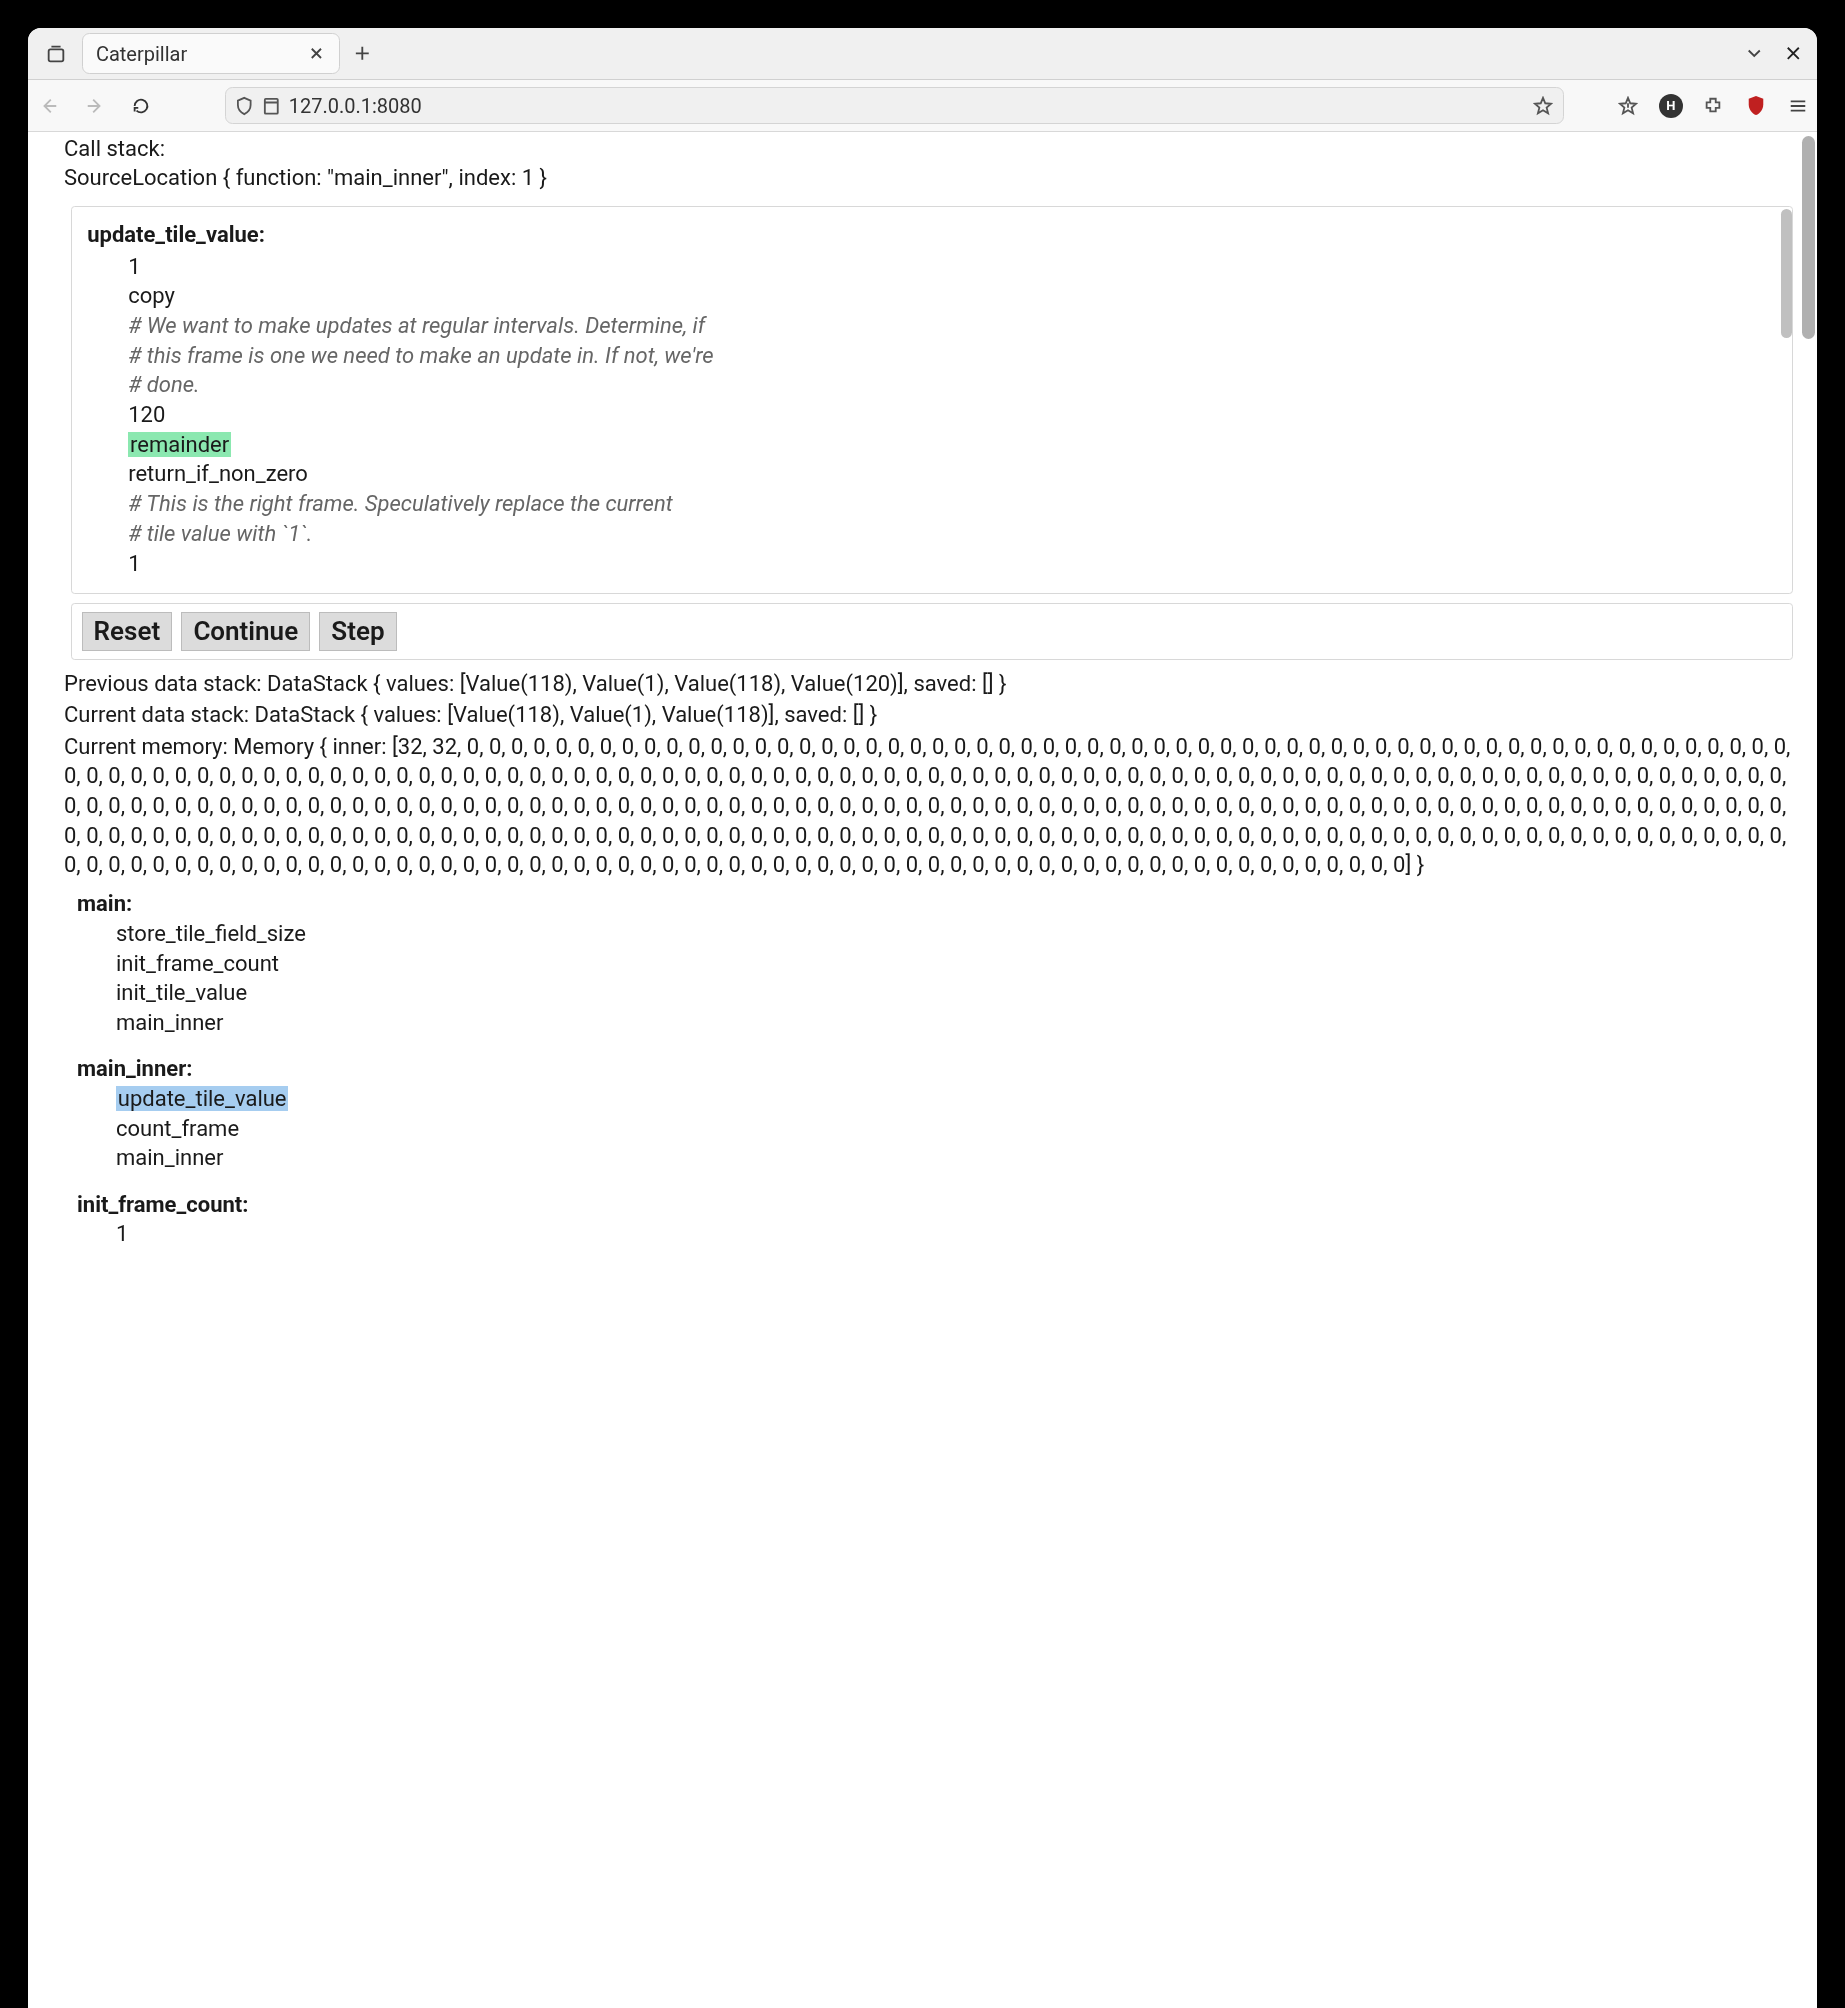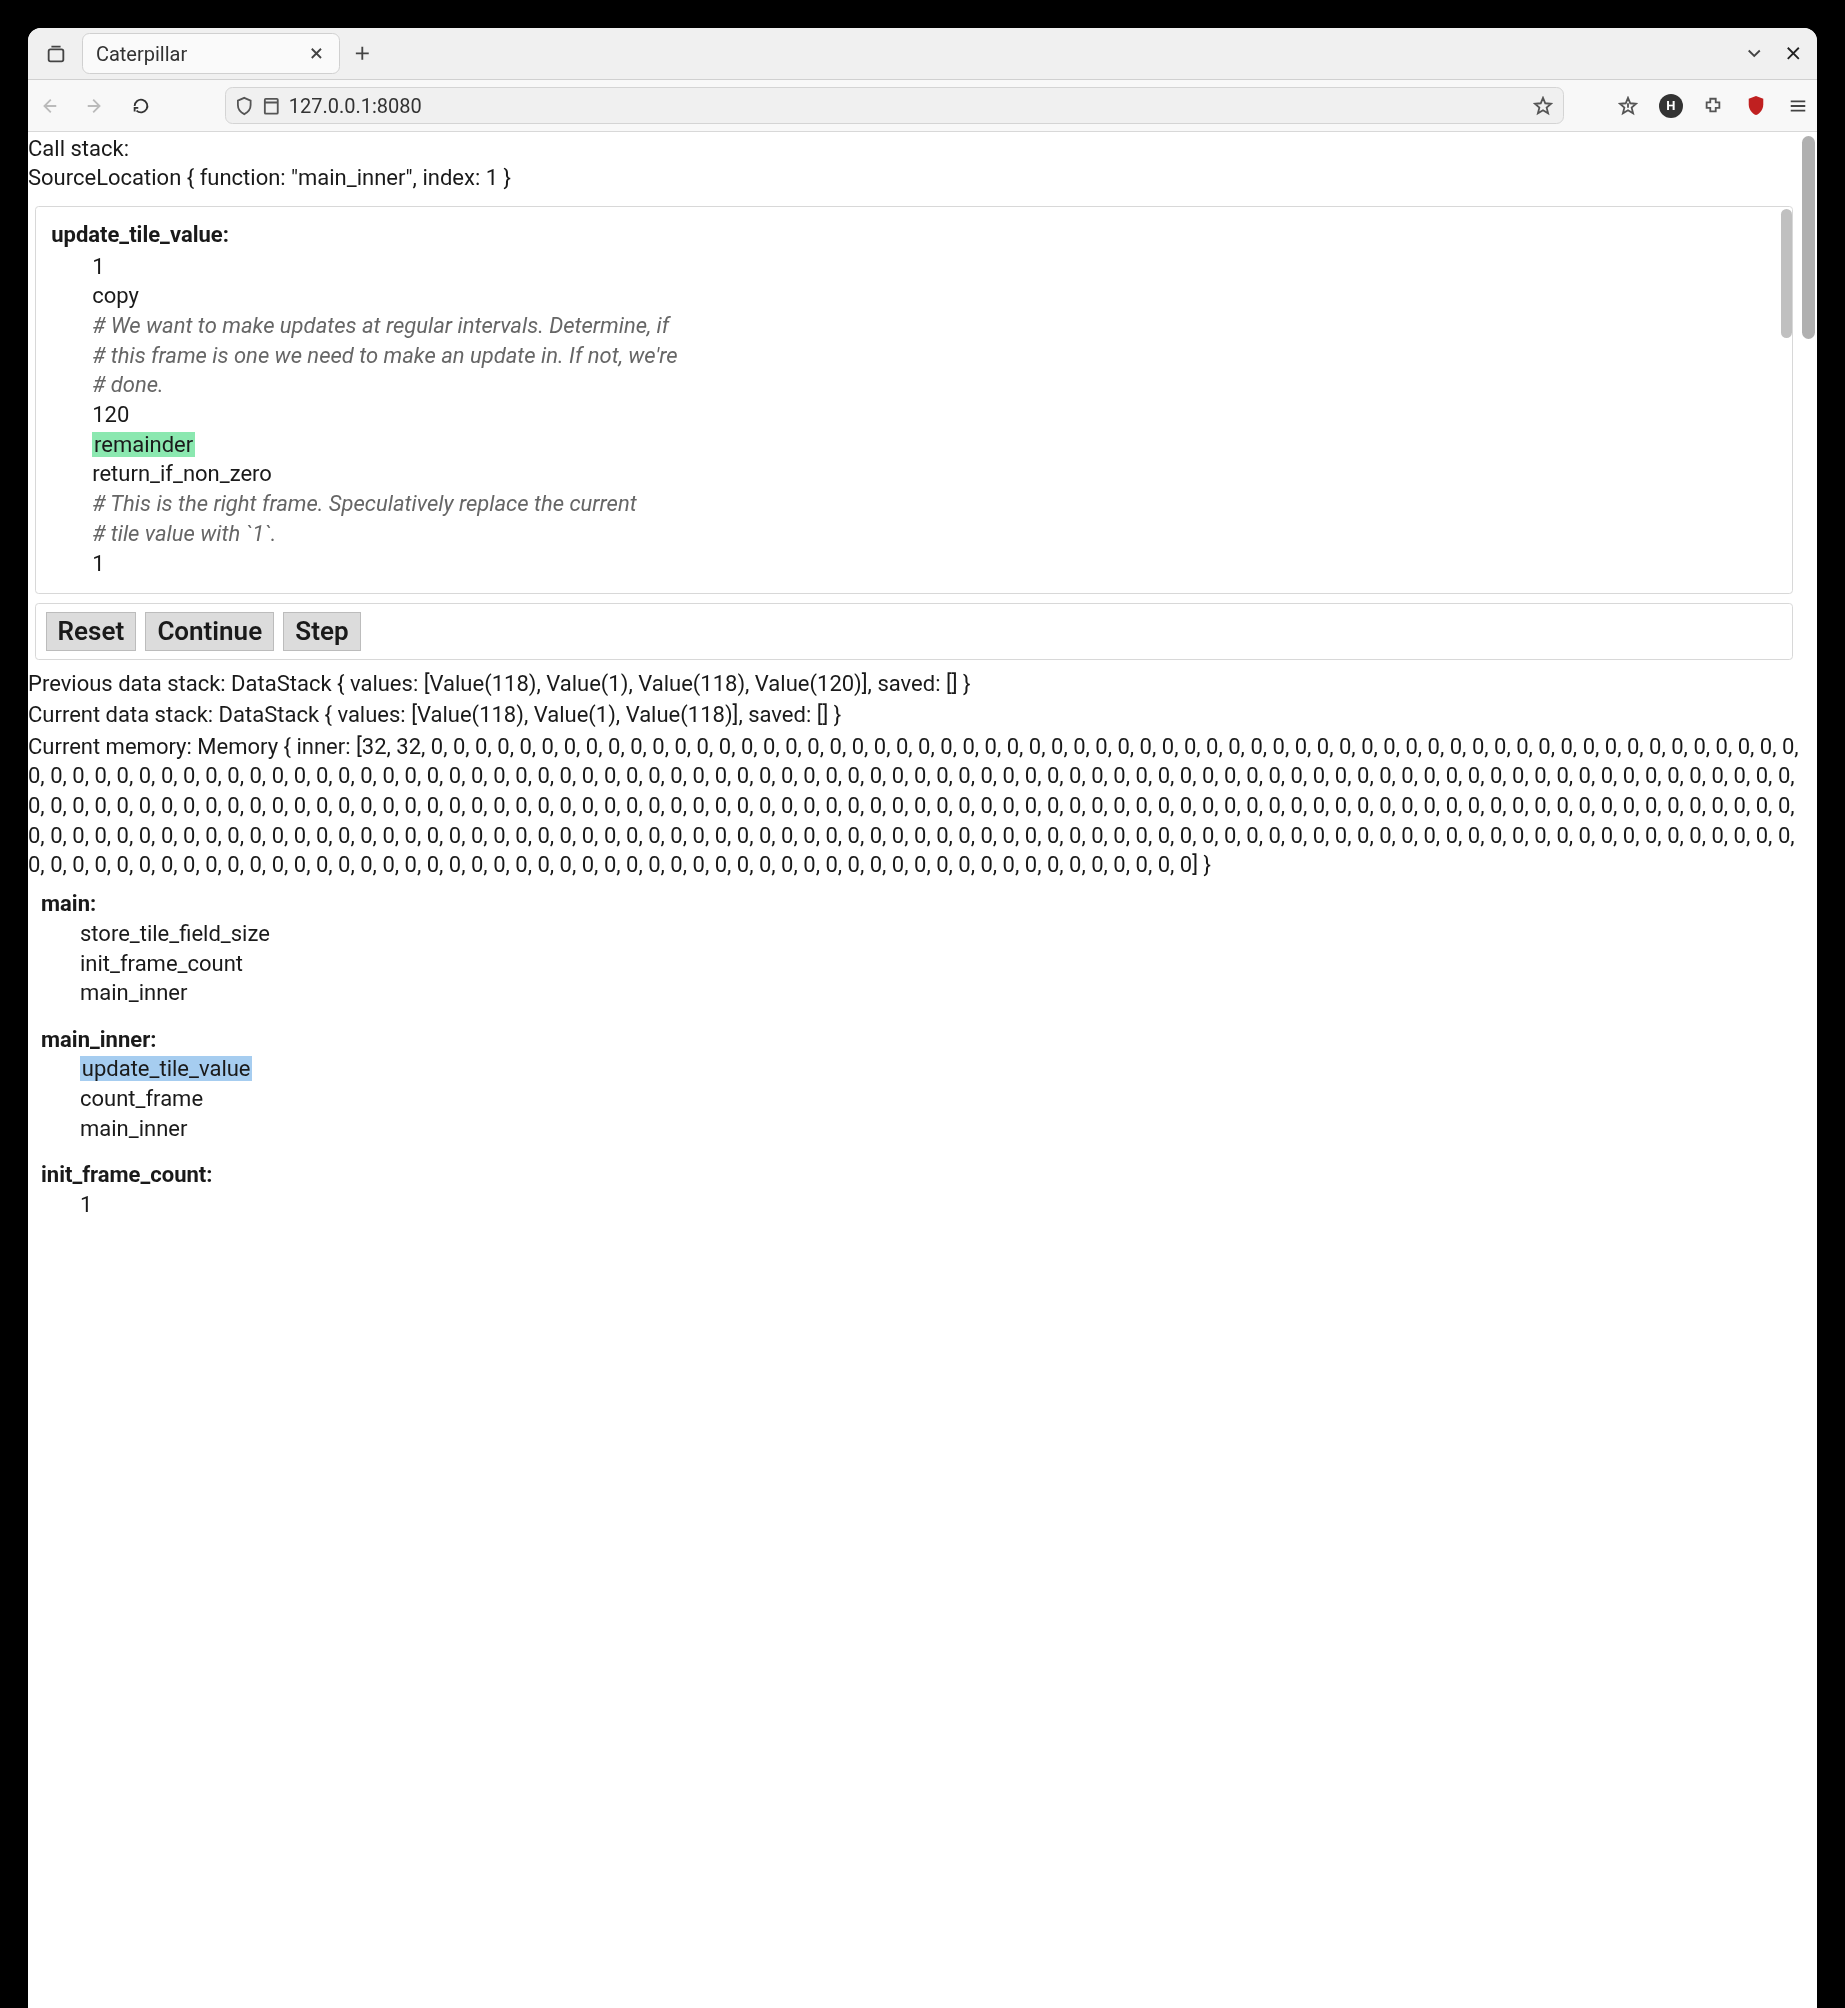--- a/index.html
+++ b/index.html
@@ -108,20 +108,21 @@
     display:flex; align-items:center; justify-content:center;
   }
   .shield-red { color: #c02020; }
 
   
   .viewport {
     flex: 1;
     position: relative;
     background: #fff;
     overflow: hidden;
+    margin-left: 36px;
   }
   .page-content {
     position: absolute;
     top: 0; left: 0; right: 16.6px; bottom: 0;
     overflow: hidden;
     padding: 0 0 0 0;
     font-size: 22px;
     line-height: 1.35;
   }
   .vscroll {
@@ -325,20 +326,21 @@
       </div>
 
       <div class="state-text">Previous data stack: DataStack { values: [Value(118), Value(1), Value(118), Value(120)], saved: [] }</div>
       <div class="state-text">Current data stack: DataStack { values: [Value(118), Value(1), Value(118)], saved: [] }</div>
       <div class="state-text">Current memory: Memory { inner: [32, 32, 0, 0, 0, 0, 0, 0, 0, 0, 0, 0, 0, 0, 0, 0, 0, 0, 0, 0, 0, 0, 0, 0, 0, 0, 0, 0, 0, 0, 0, 0, 0, 0, 0, 0, 0, 0, 0, 0, 0, 0, 0, 0, 0, 0, 0, 0, 0, 0, 0, 0, 0, 0, 0, 0, 0, 0, 0, 0, 0, 0, 0, 0, 0, 0, 0, 0, 0, 0, 0, 0, 0, 0, 0, 0, 0, 0, 0, 0, 0, 0, 0, 0, 0, 0, 0, 0, 0, 0, 0, 0, 0, 0, 0, 0, 0, 0, 0, 0, 0, 0, 0, 0, 0, 0, 0, 0, 0, 0, 0, 0, 0, 0, 0, 0, 0, 0, 0, 0, 0, 0, 0, 0, 0, 0, 0, 0, 0, 0, 0, 0, 0, 0, 0, 0, 0, 0, 0, 0, 0, 0, 0, 0, 0, 0, 0, 0, 0, 0, 0, 0, 0, 0, 0, 0, 0, 0, 0, 0, 0, 0, 0, 0, 0, 0, 0, 0, 0, 0, 0, 0, 0, 0, 0, 0, 0, 0, 0, 0, 0, 0, 0, 0, 0, 0, 0, 0, 0, 0, 0, 0, 0, 0, 0, 0, 0, 0, 0, 0, 0, 0, 0, 0, 0, 0, 0, 0, 0, 0, 0, 0, 0, 0, 0, 0, 0, 0, 0, 0, 0, 0, 0, 0, 0, 0, 0, 0, 0, 0, 0, 0, 0, 0, 0, 0, 0, 0, 0, 0, 0, 0, 0, 0, 0, 0, 0, 0, 0, 0, 0, 0, 0, 0, 0, 0, 0, 0, 0, 0, 0, 0, 0, 0, 0, 0, 0, 0, 0, 0, 0, 0, 0, 0, 0, 0, 0, 0, 0, 0, 0, 0, 0, 0, 0, 0, 0, 0, 0, 0, 0, 0, 0, 0, 0, 0, 0, 0, 0, 0, 0, 0, 0, 0, 0, 0, 0, 0, 0, 0, 0, 0, 0, 0, 0, 0, 0, 0, 0, 0, 0, 0, 0, 0, 0, 0, 0, 0, 0, 0, 0, 0, 0, 0, 0, 0, 0, 0, 0, 0, 0, 0, 0, 0, 0, 0, 0, 0, 0, 0, 0, 0, 0, 0, 0, 0, 0] }</div>
 
       <div class="funcs" id="funcs">
           <div class="fn-label">main:</div>
           <div class="fn-call">store_tile_field_size</div>
           <div class="fn-call">init_frame_count</div>
+          <div class="fn-call">init_tile_value</div>
           <div class="fn-call">main_inner</div>
           <div class="fn-label">main_inner:</div>
           <div class="fn-call"><span class="hl-blue">update_tile_value</span></div>
           <div class="fn-call">count_frame</div>
           <div class="fn-call">main_inner</div>
           <div class="fn-label">init_frame_count:</div>
           <div class="fn-call">1</div>
         </div>
 
     </div>

